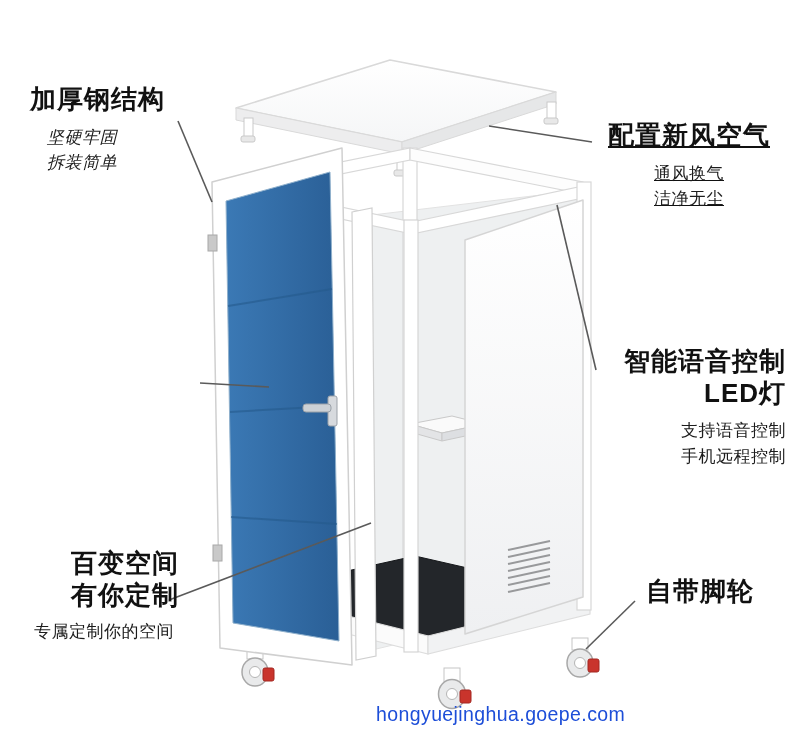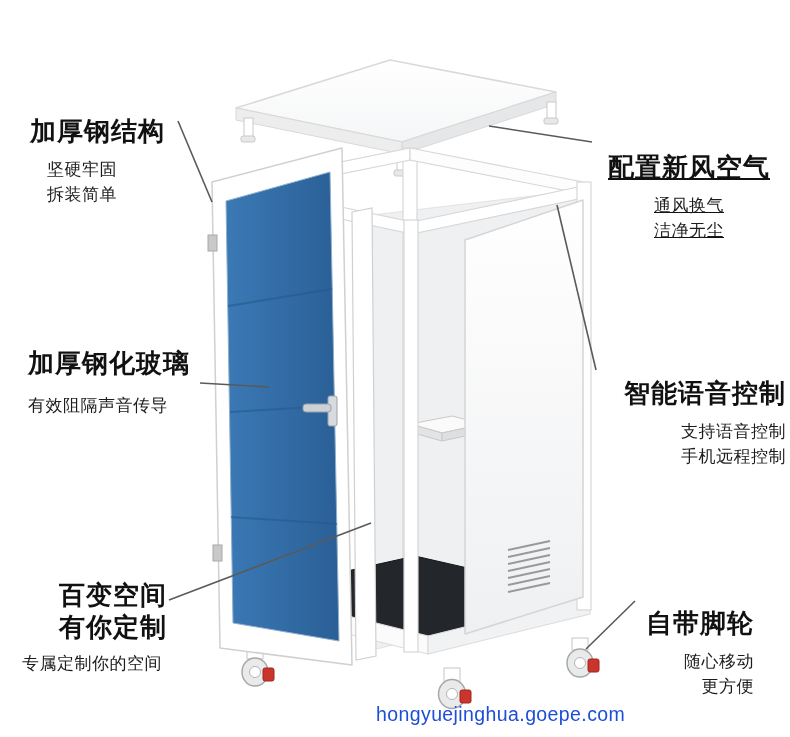--- a/index.html
+++ b/index.html
@@ -1,31 +1,31 @@
 <!DOCTYPE html>
 <html><head>
 <meta charset="utf-8">
 <style>
   html,body{margin:0;padding:0;background:#ffffff;}
   .stage{
     position:relative;width:790px;height:737px;background:#ffffff;overflow:hidden;
     font-family:"Liberation Sans",sans-serif;color:#111;
   }
   svg.booth{position:absolute;left:0;top:0;}
-  .ann{position:absolute;margin-top:32px;}
+  .ann{position:absolute;}
   .ann .t{font-size:26px;font-weight:700;line-height:1.22;letter-spacing:1px;color:#111;}
   .ann .d{font-size:17px;line-height:1.5;letter-spacing:.5px;margin-top:9px;color:#1c1c1c;}
 
   .ann.steel{left:30px;top:84px;}
-  .ann.steel .d{padding-left:17px;}
+  .ann.steel .d{padding-left:17px;font-style:italic;}
 
   .ann.glass{left:28px;top:316px;}
   .ann.glass .d{margin-top:13px;}
 
-  .ann.custom{left:22px;top:548px;width:178px;}
+  .ann.custom{left:34px;top:548px;width:178px;}
   .ann.custom .t{padding-left:37px;}
   .ann.custom .d{margin-top:8px;}
 
   .ann.air{left:598px;top:120px;width:182px;text-align:center;text-decoration:underline;}
   .ann.voice{left:596px;top:346px;width:190px;text-align:right;}
   .ann.caster{left:636px;top:576px;width:118px;text-align:right;}
 
   .watermark{
     position:absolute;left:376px;top:703px;font-size:19.5px;letter-spacing:.4px;
     color:#1d4ed8;
@@ -158,28 +158,20 @@
   <div class="ann steel">
     <div class="t">
       <div>加厚钢结构</div>
     </div>
     <div class="d">
       <div>坚硬牢固</div>
       <div>拆装简单</div>
     </div>
   </div>
 
-  <div class="ann glass">
-    <div class="t">
-      <div>加厚钢化玻璃</div>
-    </div>
-    <div class="d">
-      <div>有效阻隔声音传导</div>
-    </div>
-  </div>
 
   <div class="ann custom">
     <div class="t">
       <div>百变空间</div>
       <div>有你定制</div>
     </div>
     <div class="d">
       <div>专属定制你的空间</div>
     </div>
   </div>
@@ -190,32 +182,29 @@
     </div>
     <div class="d">
       <div>通风换气</div>
       <div>洁净无尘</div>
     </div>
   </div>
 
   <div class="ann voice">
     <div class="t">
       <div>智能语音控制</div>
+      <div>LED灯</div>
     </div>
     <div class="d">
       <div>支持语音控制</div>
       <div>手机远程控制</div>
     </div>
   </div>
 
   <div class="ann caster">
     <div class="t">
       <div>自带脚轮</div>
     </div>
-    <div class="d">
-      <div>随心移动</div>
-      <div>更方便</div>
-    </div>
   </div>
 
   <div class="watermark">hongyuejinghua.goepe.com</div>
 
 </div>
 
 </body></html>

